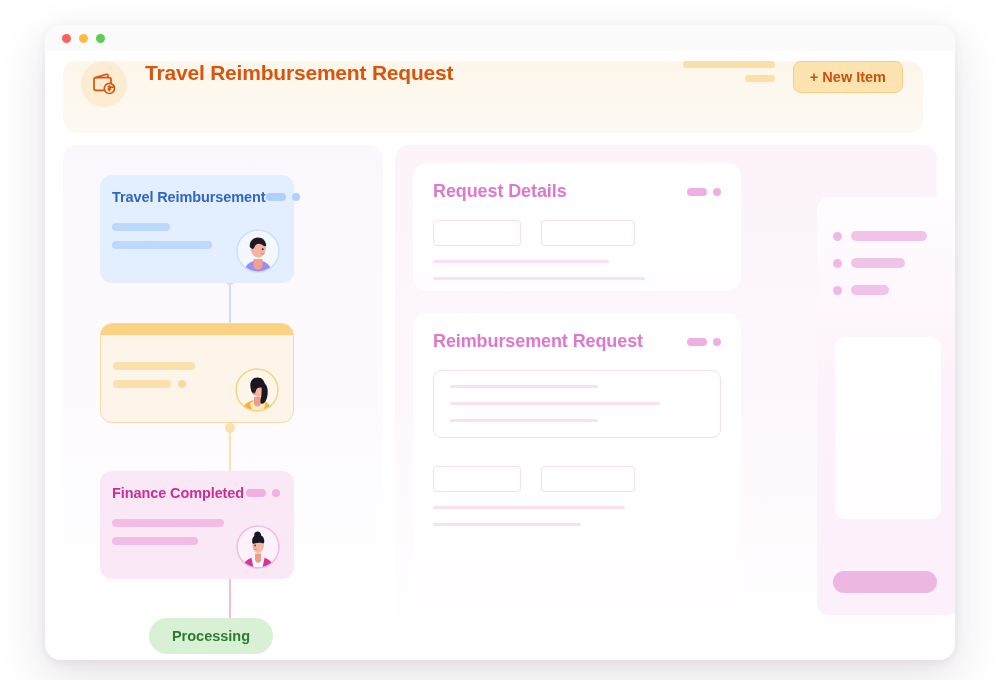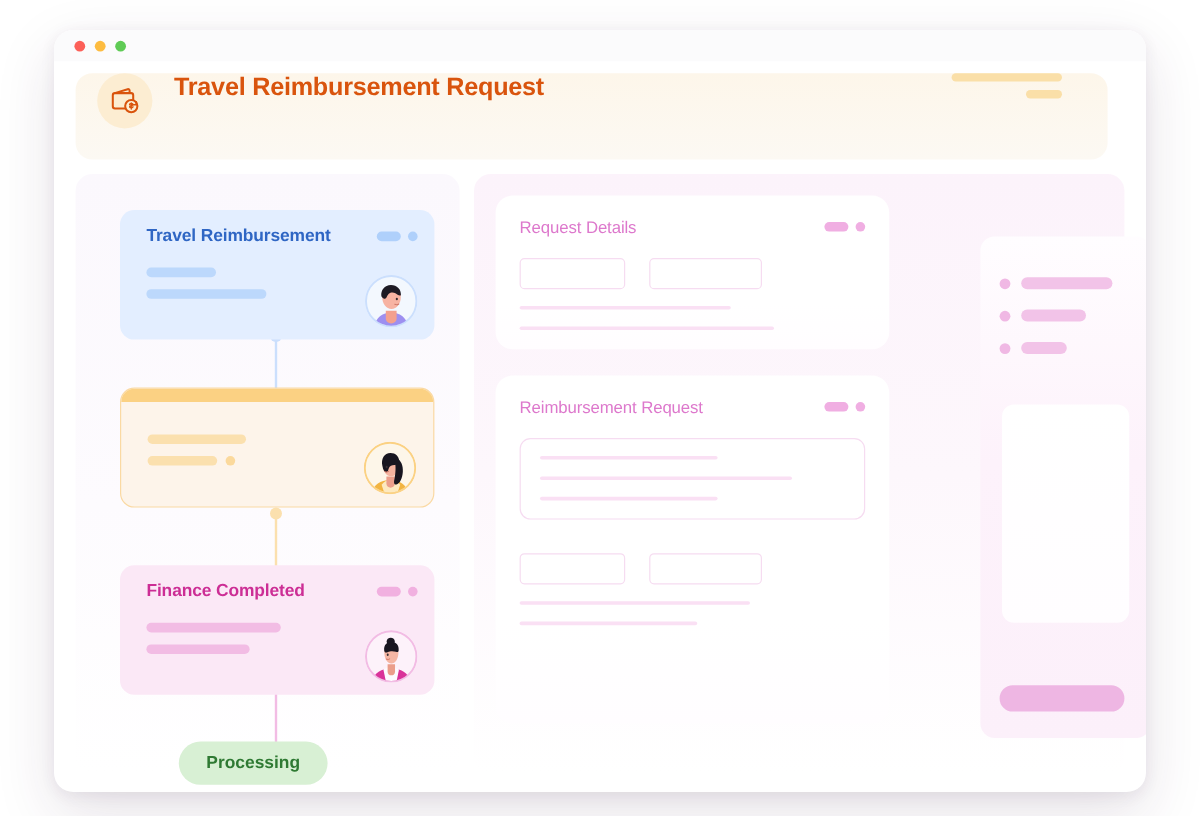--- a/index.html
+++ b/index.html
@@ -109,23 +109,23 @@
   .conn-dot {
     position: absolute;
     left: 162px;
     width: 10px; height: 10px;
     border-radius: 50%;
   }
 
   .card {
     position: absolute;
     left: 37px;
-    width: 262px;
+    width: 194px;
     border-radius: 12px;
-    padding: 14px 14px 14px 22px;
+    padding: 14px 14px 14px 12px;
   }
   .card-head { display: flex; align-items: center; }
   .card-title { font-size: 14.5px; font-weight: bold; letter-spacing: -0.1px; white-space: nowrap; }
   .badge-group { display: flex; align-items: center; gap: 6px; margin-left: auto; }
   .badge-pill { width: 20px; height: 8px; border-radius: 5px; }
   .badge-dot  { width: 8px;  height: 8px; border-radius: 50%; }
 
   .card-body { position: relative; margin-top: 18px; min-height: 46px; }
   .sk-line { height: 8px; border-radius: 5px; margin-bottom: 10px; }
   .sk-dot  { width: 8px; height: 8px; border-radius: 50%; display: inline-block; vertical-align: middle; margin-left: 7px; }
@@ -200,21 +200,21 @@
     left: 18px;
     width: 328px;
     border-radius: 14px;
     background: linear-gradient(180deg, #ffffff 0%, #ffffff 70%, #fffdff 100%);
     padding: 18px 20px 20px 20px;
   }
   .detail-card.d1 { top: 18px; height: 128px; }
   .detail-card.d2 { top: 168px; height: 290px; }
 
   .detail-head { display: flex; align-items: center; }
-  .detail-title { font-size: 14px; font-weight: normal; color: #dd78cc; letter-spacing: -0.1px; }
+  .detail-title { font-size: 18px; font-weight: bold; color: #dd78cc; letter-spacing: -0.1px; }
   .detail-head .badge-pill { background: #f0aee2; }
   .detail-head .badge-dot  { background: #f0aee2; }
 
   .field-row { display: flex; gap: 20px; margin-top: 18px; }
   .field-box { height: 26px; border: 1px solid #f6dcf1; border-radius: 4px; background: #fff; }
   .field-box.fa { width: 88px; }
   .field-box.fb { width: 94px; }
 
   .hair-line { height: 3px; border-radius: 2px; background: #fae0f4; margin-top: 14px; }
 
@@ -283,20 +283,21 @@
         <path d="M18.4 14.9v5M17 16.1c0-.5.6-.9 1.4-.9s1.4.4 1.4.9-.6.9-1.4.9-1.4.4-1.4.9.6.9 1.4.9 1.4-.4 1.4-.9" stroke="#d9540d" stroke-width="1.2" stroke-linecap="round"></path>
         <path d="M22.6 13.9v2.4h-2.4" stroke="#d9540d" stroke-width="1.4" stroke-linecap="round" stroke-linejoin="round"></path>
       </svg>
     </div>
     <div class="hdr-title">Travel Reimbursement Request</div>
     <div class="hdr-spacer"></div>
     <div class="hdr-skel">
       <span class="hdr-skel-line w1"></span>
       <span class="hdr-skel-line w2"></span>
     </div>
+    <div class="new-item-btn">+ New Item</div>
   </div>
 
   <div class="left-panel">
     <div class="flow">
 
       <div class="conn-dot" style="top:130px; background:#cbdffd;"></div>
       <div class="conn" style="top:136px; height:44px; background:#cbdffd;"></div>
       <div class="conn-dot" style="top:278px; background:#fbe0ae;"></div>
       <div class="conn" style="top:284px; height:44px; background:#fbe0ae;"></div>
       <div class="conn" style="top:432px; height:44px; background:#f2bce4;"></div>

